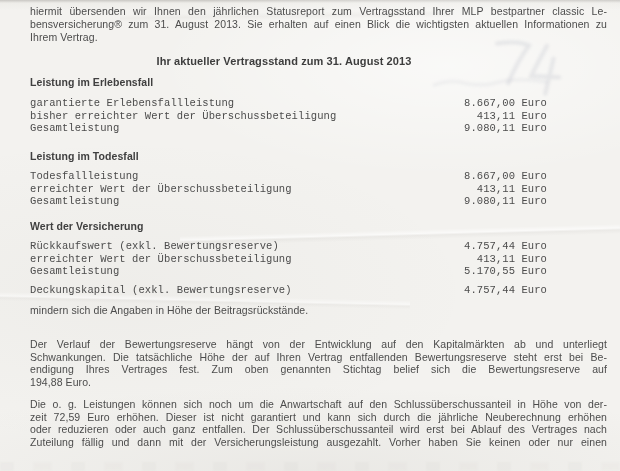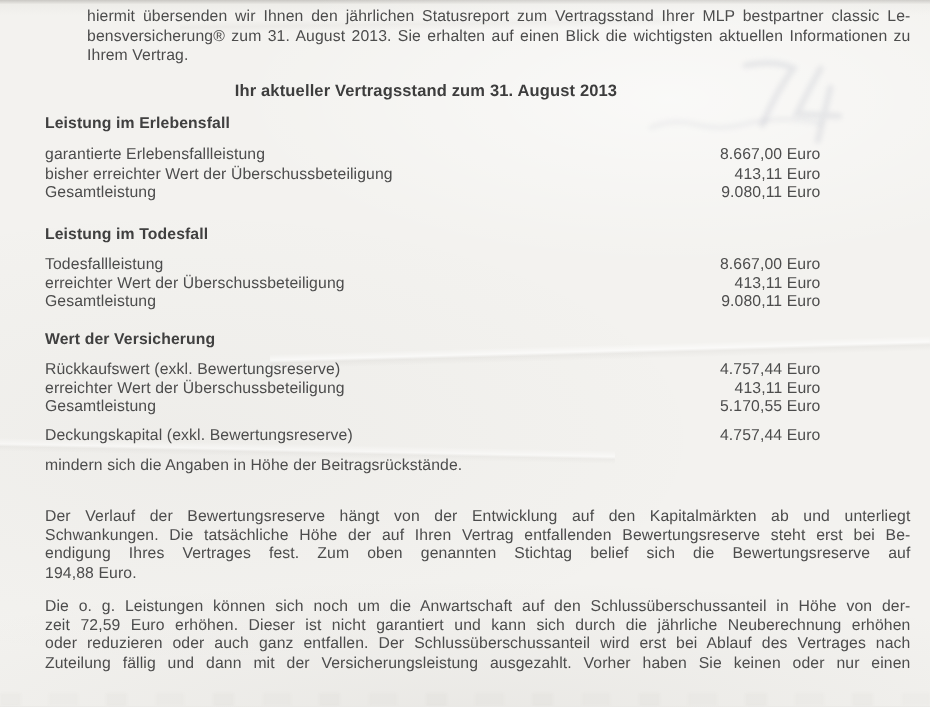--- a/index.html
+++ b/index.html
@@ -28,24 +28,24 @@
   
   .showthrough{position:absolute;pointer-events:none;filter:blur(1.6px);}
   .st-1{top:34px;left:486px;width:92px;height:72px;opacity:.16;transform:rotate(7deg);}
   .st-2{top:74px;left:430px;width:120px;height:18px;opacity:.10;transform:rotate(-1deg);}
   .showthrough svg{width:100%;height:100%;}
 
   .t{font-size:10.5px;line-height:12.5px;letter-spacing:.08px;}
   .j{text-align:justify;text-align-last:justify;white-space:nowrap;}
   .bold{font-weight:bold;color:#404040;}
   .block{position:absolute;left:30px;width:577px;}
-  .intro .t{line-height:13px;margin-left:28px;}
+  .intro .t{line-height:13px;}
   .heading{position:absolute;left:0;width:620px;text-align:center;transform:translateX(-26px);
     font-size:11px;line-height:13px;font-weight:bold;color:#3d3d3d;letter-spacing:.1px;}
-  .row{position:relative;height:12.5px;}
+  .row{position:relative;height:12.5px;font-family:Liberation Mono, monospace;}
   .row .val{position:absolute;right:60px;top:0;white-space:nowrap;margin-left:43px;}
 </style>
 </head>
 <body>
 
 <div class="paper">
 
   <div class="crease crease-a"></div>
   <div class="crease crease-b"></div>
   <div class="crease crease-c"></div>

